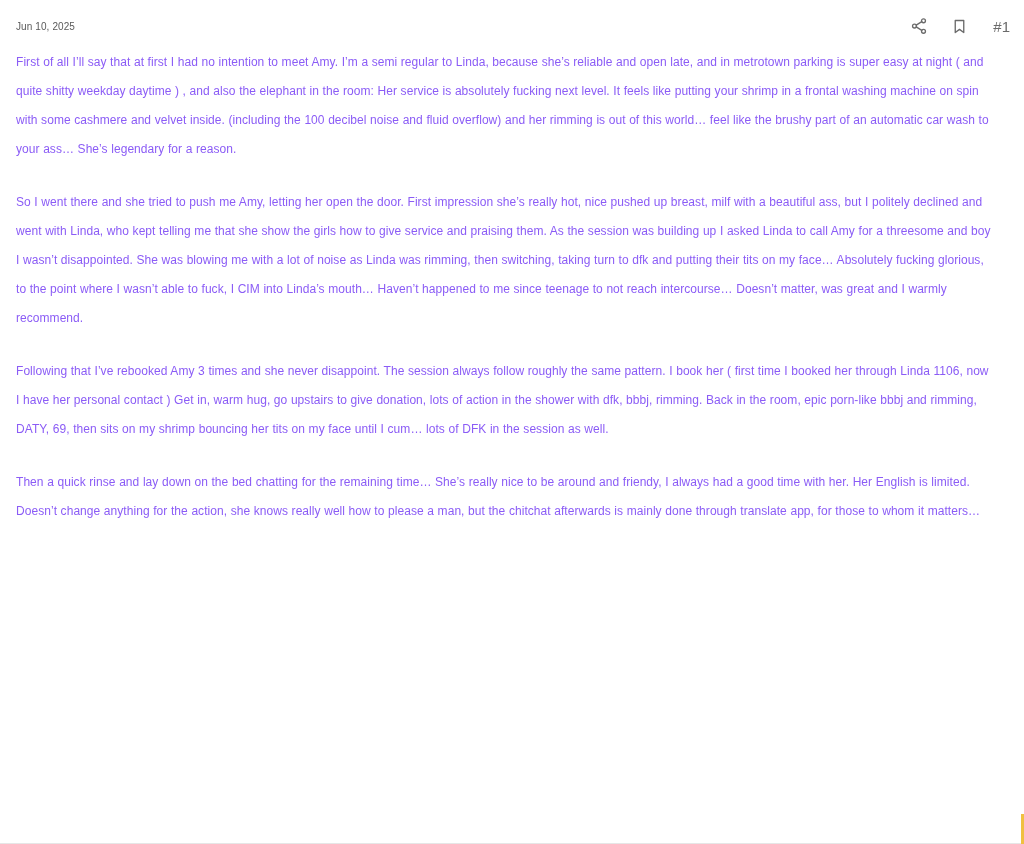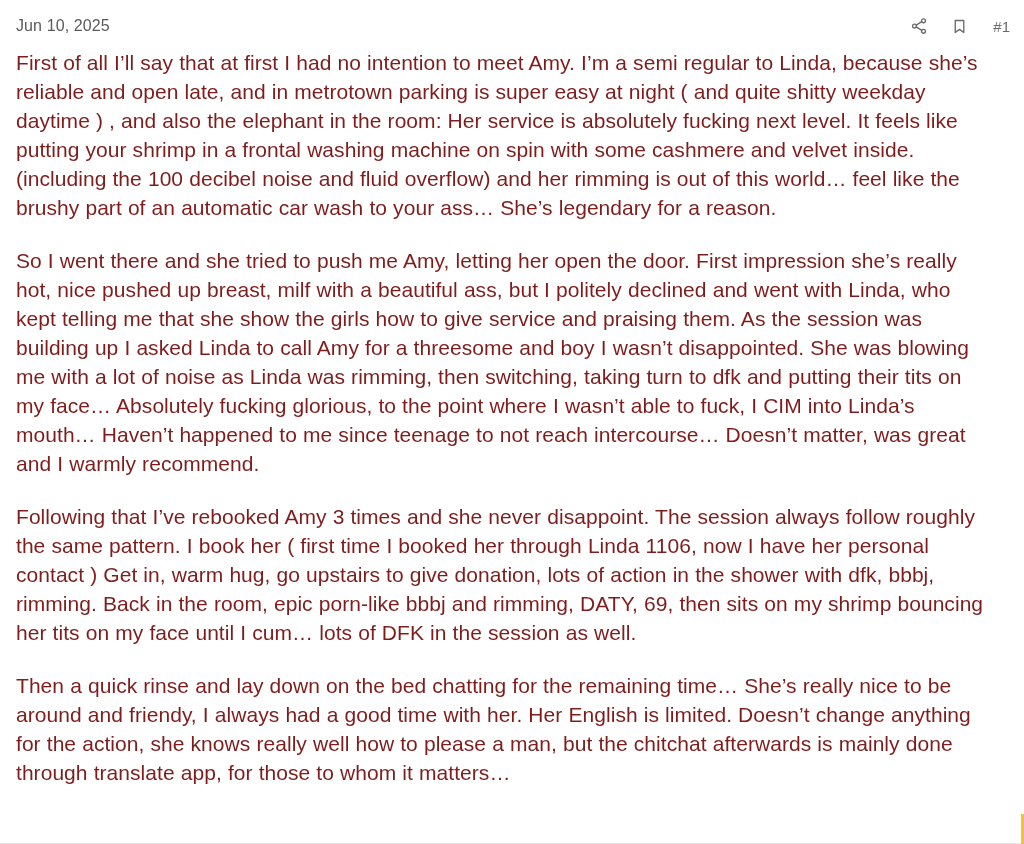--- a/index.html
+++ b/index.html
@@ -25,21 +25,21 @@
   .post-header {
     display: flex;
     align-items: center;
     justify-content: space-between;
     padding: 14px 14px 10px 16px;
     box-sizing: border-box;
     height: 48px;
     flex: 0 0 auto;
   }
   .post-date {
-    font-size: 16px;
+    font-size: 10px;
     color: #5a5a5a;
     letter-spacing: 0.1px;
   }
   .header-actions {
     display: flex;
     align-items: center;
     gap: 18px;
   }
   .icon-btn {
     width: 22px;
@@ -60,23 +60,23 @@
     text-align: right;
     cursor: pointer;
   }
   .post-body {
     padding: 0 14px 0 16px;
     box-sizing: border-box;
     flex: 1 1 auto;
   }
   .post-body p {
     margin: 0 18px 24px 0;
-    font-size: 21px;
+    font-size: 12px;
     line-height: 29px;
-    color: #7f1d1d;
+    color: #8b5cf6;
     letter-spacing: 0.05px;
     word-spacing: 0.2px;
   }
   .post-body p:last-child {
     margin-bottom: 0;
   }
   .bottom-rule {
     height: 1px;
     background: #e6e6e6;
     margin-top: auto;

